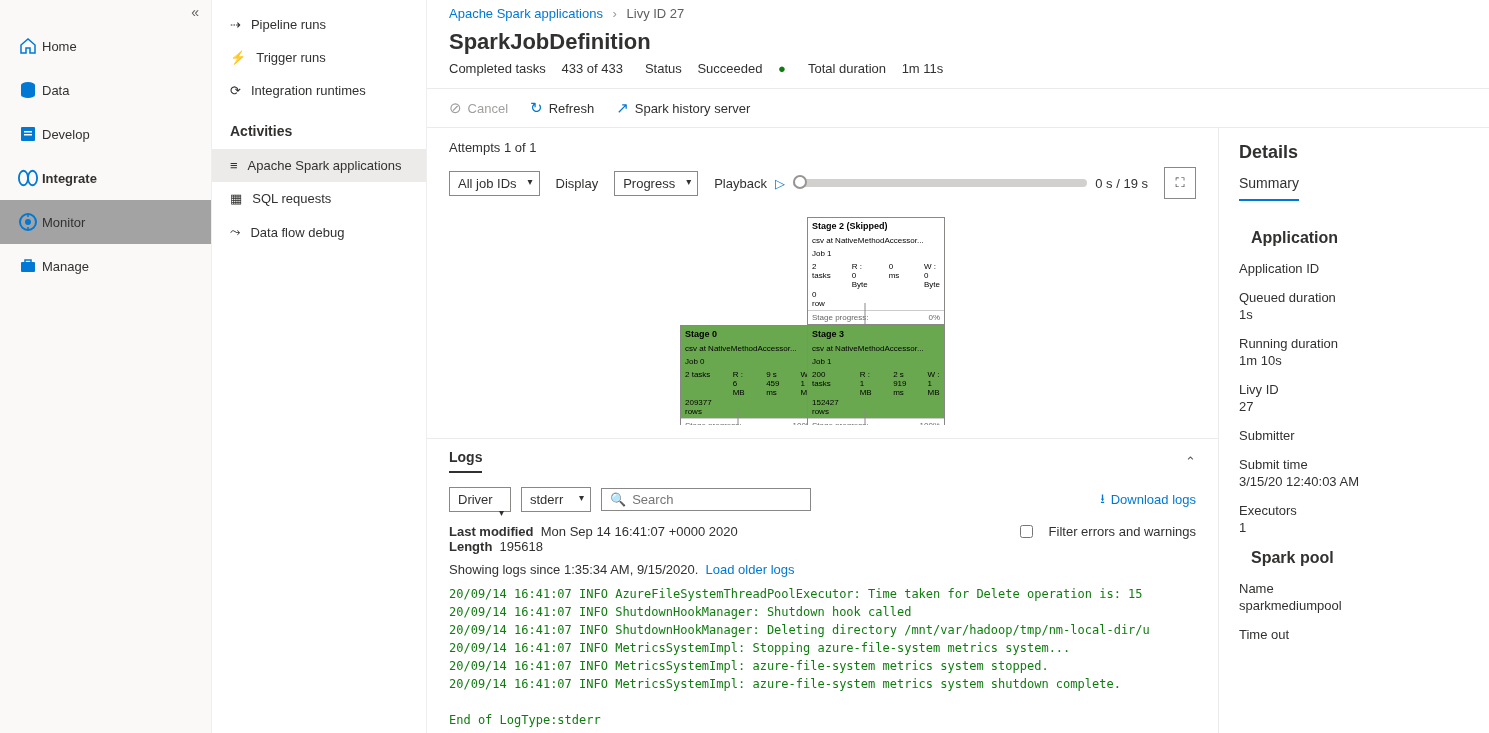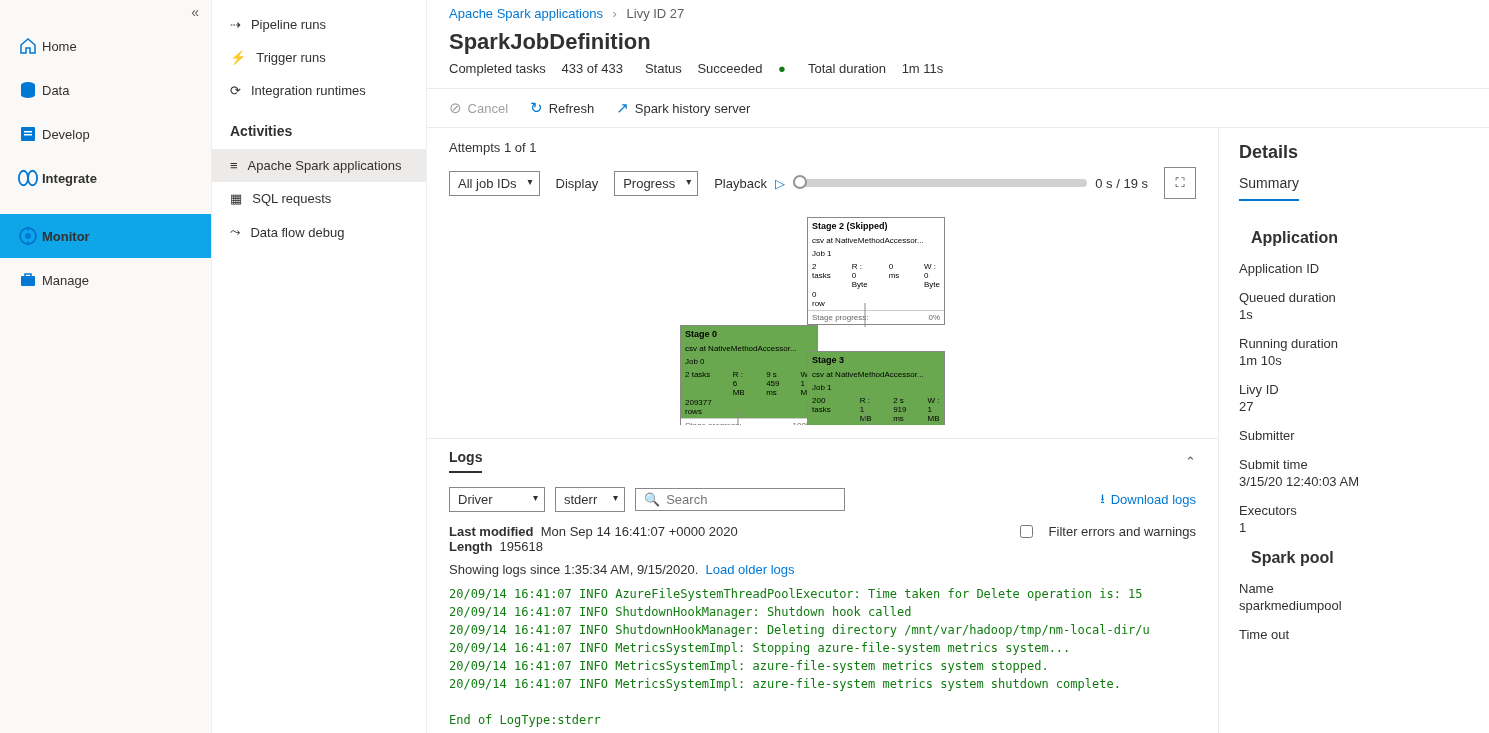--- a/index.html
+++ b/index.html
@@ -1,21 +1,21 @@
 <!DOCTYPE html>
 <html><head>
 <meta charset="utf-8">
 <style>
 * { box-sizing: border-box; margin: 0; padding: 0; }
 body { font-family: "Segoe UI", sans-serif; font-size: 13px; color: #323130; background: #fff; overflow: hidden; }
 .app { display: flex; width: 1489px; height: 733px; }
 .nav-main { width: 212px; background: #faf9f8; border-right: 1px solid #eee; }
 .nav-collapse { text-align: right; padding: 4px 12px; cursor: pointer; color: #605e5c; font-size: 14px; }
 .nav-item { display: flex; align-items: center; padding: 12px 18px; cursor: pointer; gap: 4px; }
-.nav-item.active { background: #0ea5e9; font-weight: 700; margin-top: 14px; }
+.nav-item.active { background: #a3a3a3; font-weight: 400; }
 .nav-item .icon { width: 20px; height: 20px; display: flex; align-items: center; justify-content: center; }
 .nav-sub { width: 215px; background: #fff; border-right: 1px solid #eee; padding: 8px 0; }
 .nav-sub-heading { font-weight: 600; padding: 6px 18px 10px; font-size: 14px; }
 .nav-sub-item { display: flex; align-items: center; padding: 9px 18px; cursor: pointer; gap: 10px; font-size: 13px; }
 .nav-sub-item.active { background: #edebe9; }
 .main { flex: 1; display: flex; flex-direction: column; min-width: 0; }
 .breadcrumb { padding: 6px 22px; font-size: 13px; }
 .breadcrumb a { color: #0078d4; text-decoration: none; }
 .breadcrumb .sep { color: #999; margin: 0 6px; }
 .breadcrumb .cur { color: #605e5c; }
@@ -252,21 +252,21 @@
                 <span>209377 rows</span>
                   <span></span>
               </div>
             </div>
             <div class="sf">
                 <span>Stage progress:</span>
                 <span>100%</span>
               </div>
           </div>
 
-          <div class="stage" style="left:380px; top:114px;margin-top:26px;">
+          <div class="stage" style="left:380px; top:114px;">
             <div class="sbody">
               <div class="sh">Stage 3</div>
               <div class="sb">csv at NativeMethodAccessor...</div>
               <div class="sb">Job 1</div>
               <div class="grid2">
                 <span>200 tasks</span>
                   <span>R : 1 MB</span>
                 <span>2 s 919 ms</span>
                   <span>W : 1 MB</span>
                 <span>152427 rows</span>
@@ -293,21 +293,21 @@
             </svg>
         </div>
 
         <div class="logs">
           <div class="logs-head">
             <span class="logs-tab">Logs</span>
             <span class="chev">⌃</span>
           </div>
           <div class="logs-controls">
             <div class="logs-left">
-              <div class="select" style="width:96px">Driver</div>
+              <div class="select" style="width:62px">Driver</div>
               <div class="select" style="width:70px">stderr</div>
               <div class="search-box">
                 <span style="color:#0078d4">🔍</span>
                 <input type="text" placeholder="Search" style="">
               </div>
             </div>
             <div class="dl-link">
                 <span>⭳</span>
                 <span>Download logs</span>
               </div>

